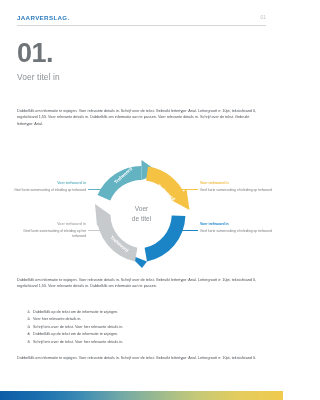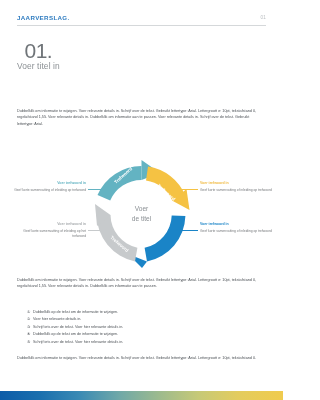--- a/index.html
+++ b/index.html
@@ -49,28 +49,28 @@
     background: #d5d8da;
   }
 
   
   .title-block {
     position: absolute;
     left: 17px;
     top: 40px;
   }
   .title-number {
-    font-size: 21px;
-    font-weight: normal;
+    font-size: 27px;
+    font-weight: bold;
     color: #6f7478;
     line-height: 1;
     letter-spacing: -0.5px;
-    text-align: center;
   }
   .title-sub {
+    margin-top: 5px;
     font-size: 8.4px;
     color: #8b9094;
     letter-spacing: 0.1px;
   }
 
   
   .para {
     position: absolute;
     left: 17px;
     width: 249px;

